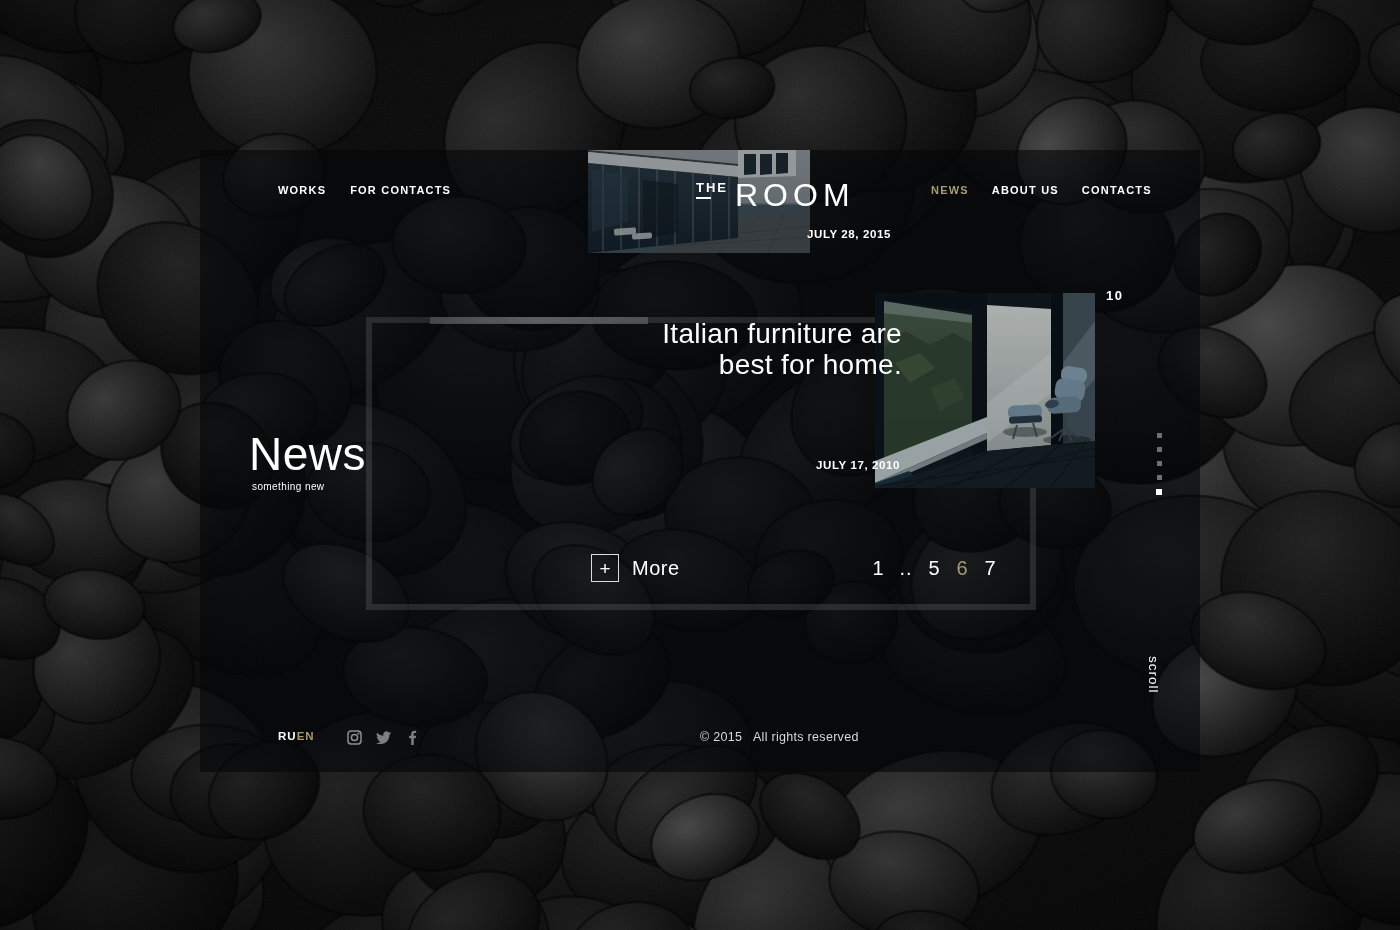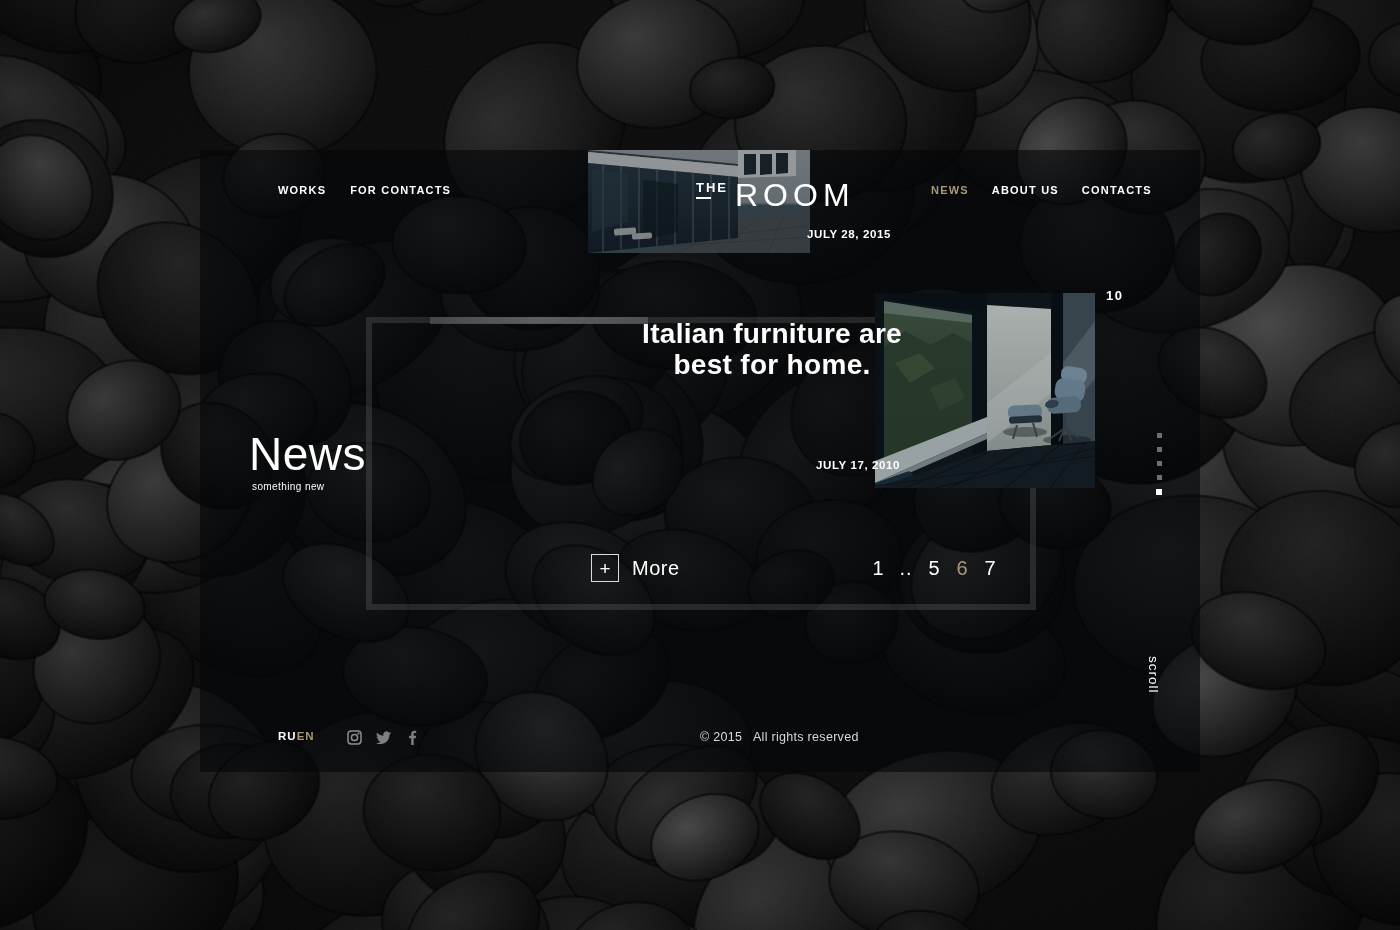--- a/index.html
+++ b/index.html
@@ -42,21 +42,21 @@
   .date-current{right:300px;top:309px;}
 
   
   .news-title{position:absolute;left:49px;top:279px;font-size:46px;font-weight:normal;
               letter-spacing:0.5px;line-height:1.1;z-index:6;}
   .news-subtitle{position:absolute;left:52px;top:331px;font-size:10px;letter-spacing:0.4px;z-index:6;}
 
   
   .article-image{position:absolute;left:675px;top:143px;width:220px;height:195px;z-index:4;cursor:pointer;}
   .article-image svg{display:block;width:100%;height:100%;}
-  .article-title{position:absolute;right:298px;top:168px;text-align:center;font-weight:bold;
+  .article-title{position:absolute;right:298px;top:168px;text-align:right;font-weight:normal;
                  font-size:28px;line-height:31px;letter-spacing:0.3px;z-index:6;cursor:pointer;}
   .article-title span{display:block;}
 
   .total-count{position:absolute;left:906px;top:138px;font-size:13px;font-weight:bold;
                letter-spacing:1.5px;z-index:6;}
 
   
   .slide-dots{position:absolute;left:956px;top:283px;display:flex;flex-direction:column;
               gap:9px;align-items:center;z-index:6;}
   .slide-dots .dot{width:5px;height:5px;background:#6f6f6f;cursor:pointer;}

